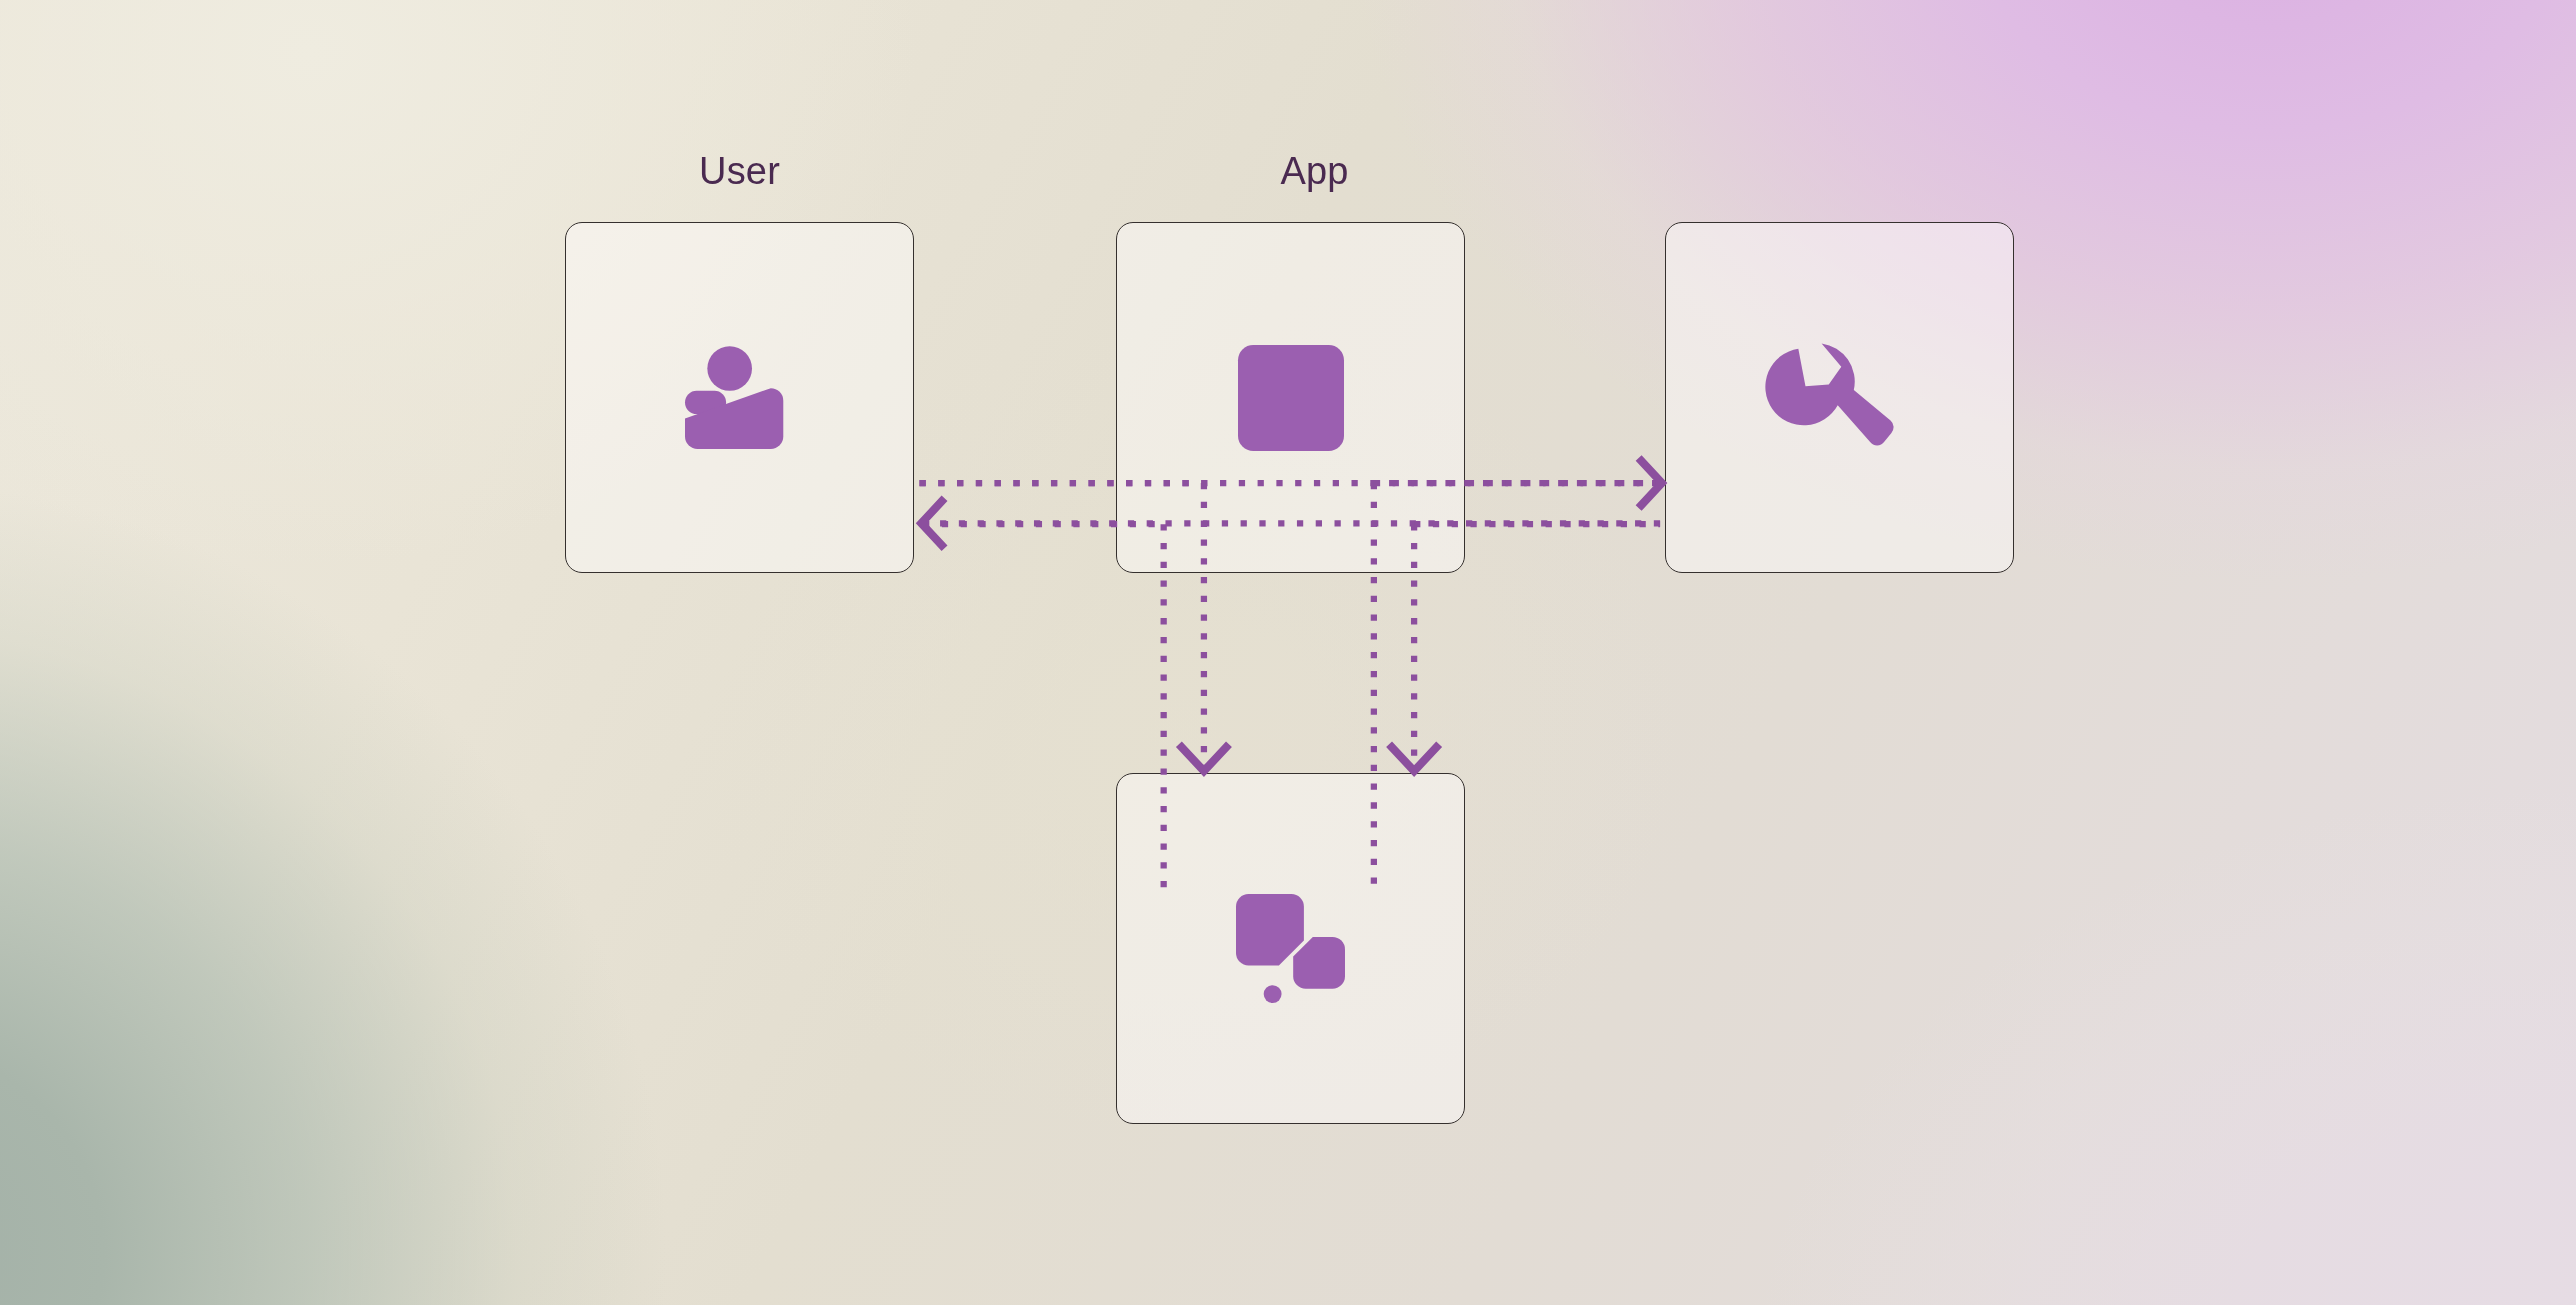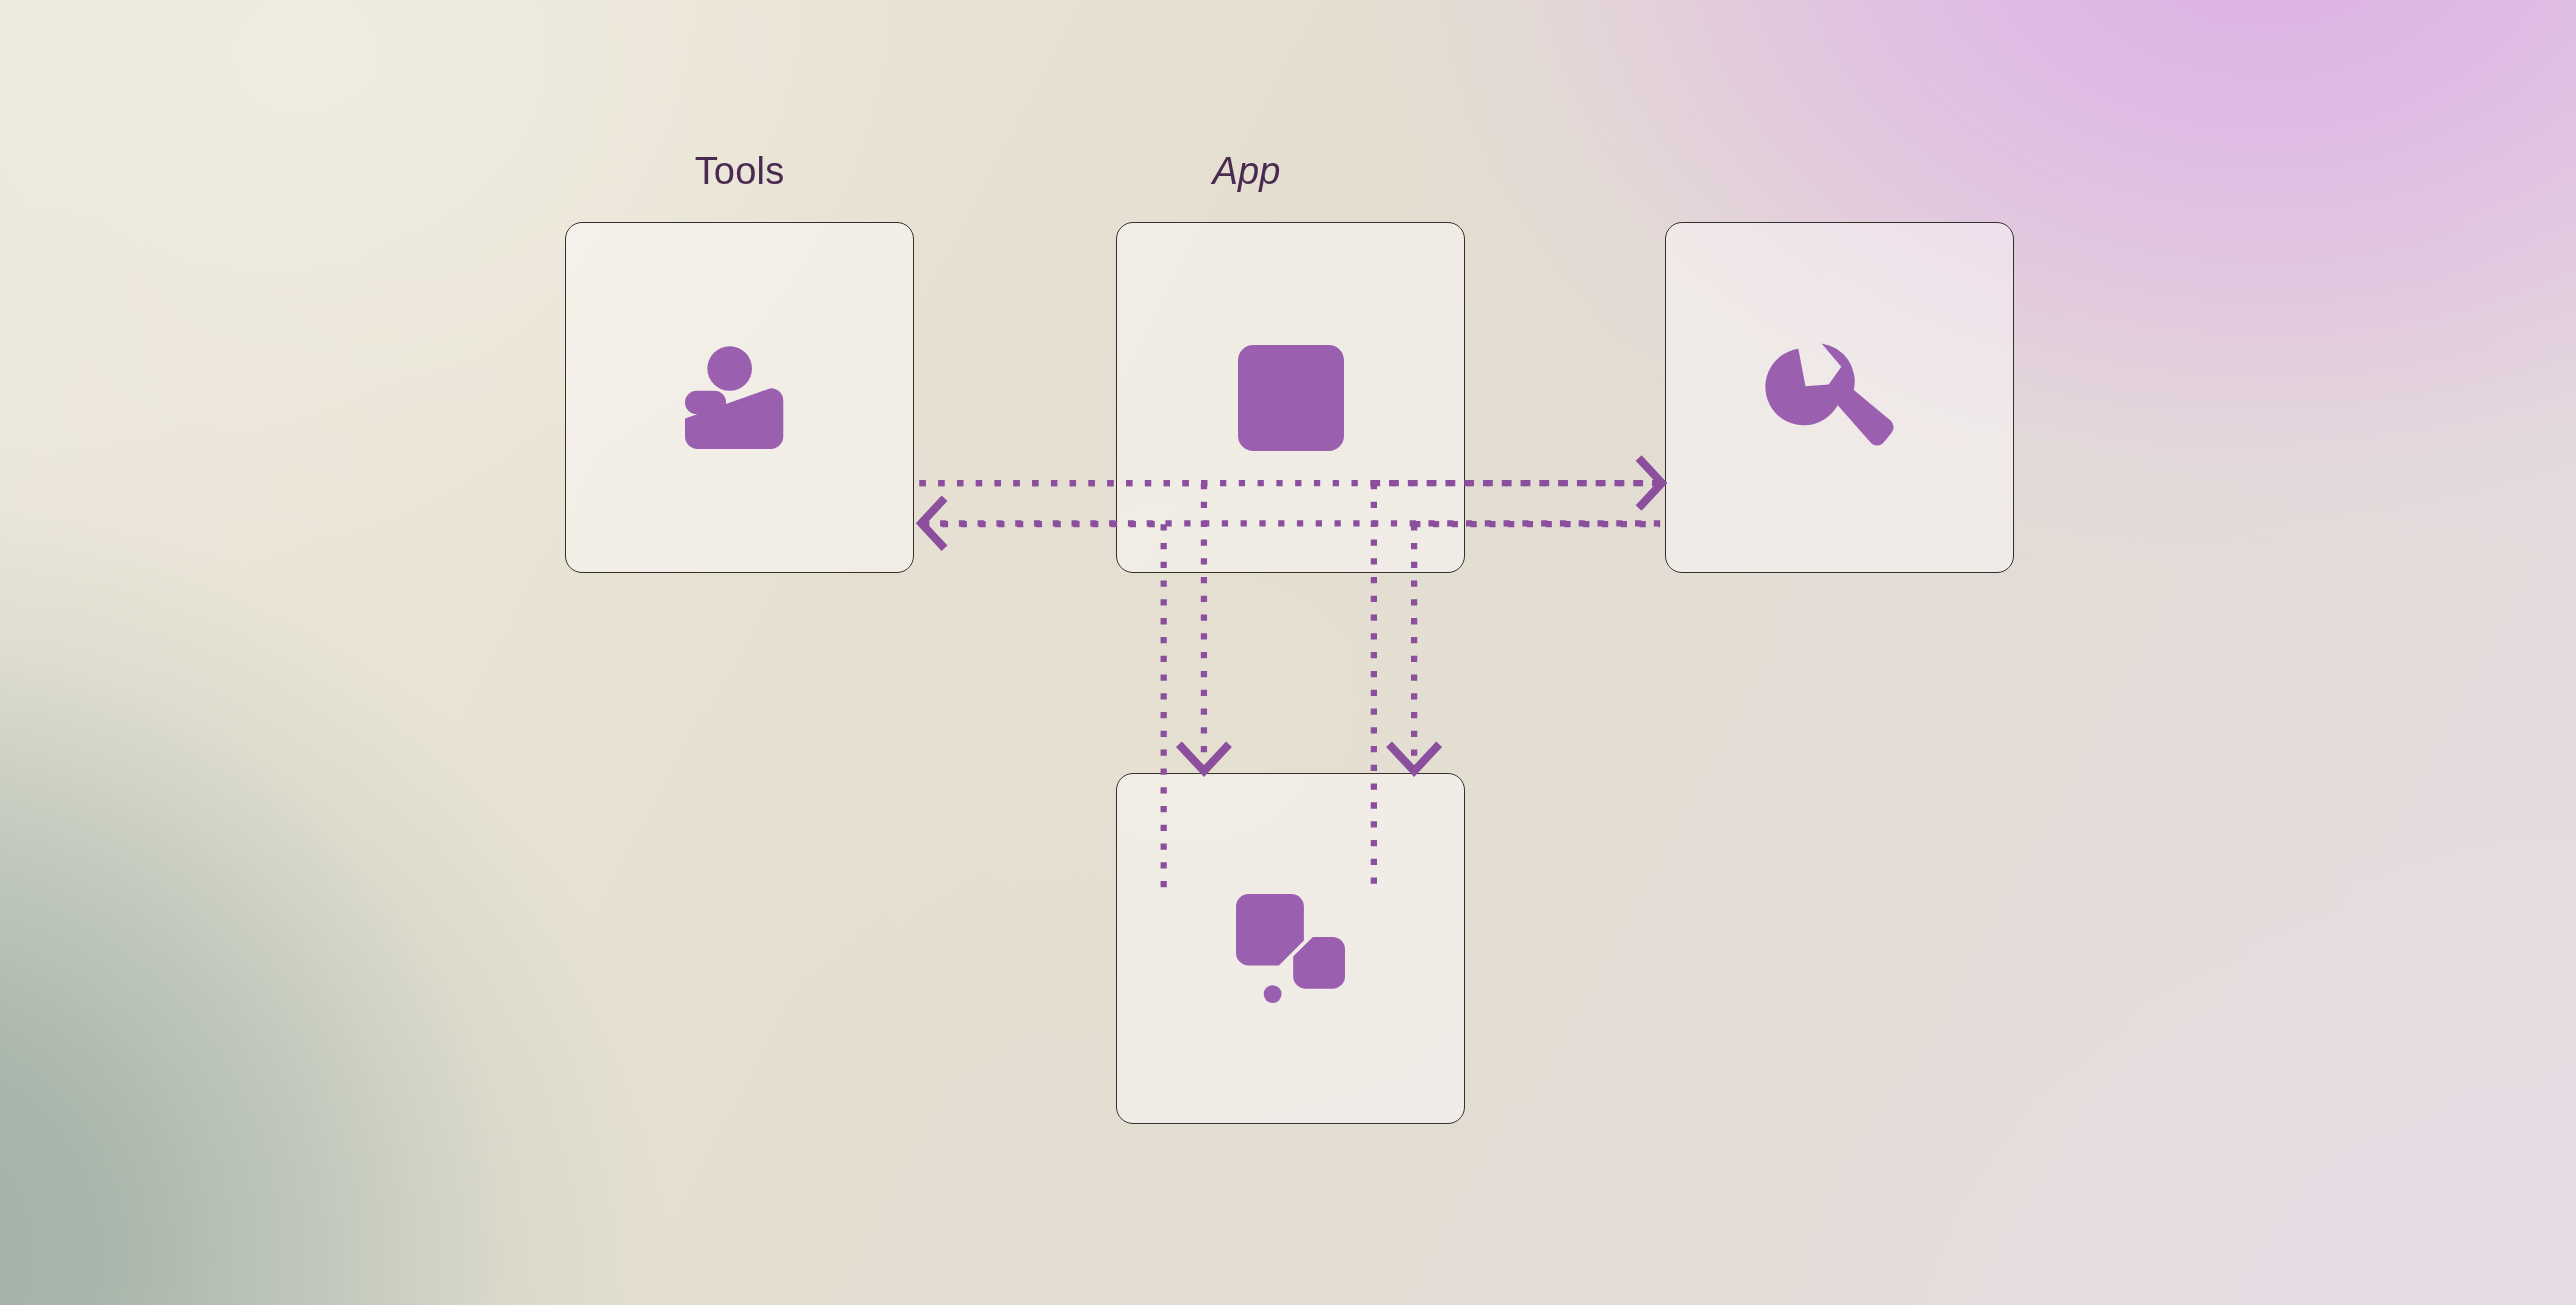--- a/index.html
+++ b/index.html
@@ -107,21 +107,21 @@
     z-index: 5;
   }
 
   
   #node-user    { left: 565px;  top: 222px; width: 349px; height: 351px; }
   #node-app     { left: 1116px; top: 222px; width: 349px; height: 351px; }
   #node-tools   { left: 1665px; top: 222px; width: 349px; height: 351px; }
   #node-command { left: 1116px; top: 773px; width: 349px; height: 351px; }
 
   #label-user    { left: 565px;  top: 150px; width: 349px; }
-  #label-app     { left: 1072px; top: 150px; width: 349px; font-style: italic; }
+  #label-app     { left: 1140px; top: 150px; width: 349px; }
   #label-tools   { left: 1665px; top: 150px; width: 349px; }
   #label-command { left: 1116px; top: 1138px; width: 349px; }
 
   .icon-wrap {
     width: 116px;
     height: 116px;
     display: flex;
     align-items: center;
     justify-content: center;
   }
@@ -188,21 +188,21 @@
   <g>
     <path class="wire" d="M 1028 540 H 1346"></path>
     <path class="wire" d="M 1032 586 H 1301"></path>
     <path class="wire" d="M 1536 540 H 1856"></path>
     <path class="wire" d="M 1581 586 H 1856"></path>
   </g>
 </svg>
 
 <div id="stage">
 
-  <div class="node-label" id="label-user">Tools</div>
+  <div class="node-label" id="label-user">User</div>
   <div class="node" id="node-user">
     <div class="icon-wrap">
       <svg width="109" height="106" viewBox="0 0 122 118" aria-hidden="true">
         <circle cx="50" cy="26" r="25" fill="#9b5fb0"></circle>
         <rect x="0" y="51" width="46" height="26" rx="13" fill="#9b5fb0"></rect>
         <path d="M 96 48 A 14 14 0 0 1 110 62 L 110 102 A 14 14 0 0 1 96 116 L 14 116 A 14 14 0 0 1 0 102 L 0 82 Z" fill="#9b5fb0"></path>
       </svg>
     </div>
   </div>
 

